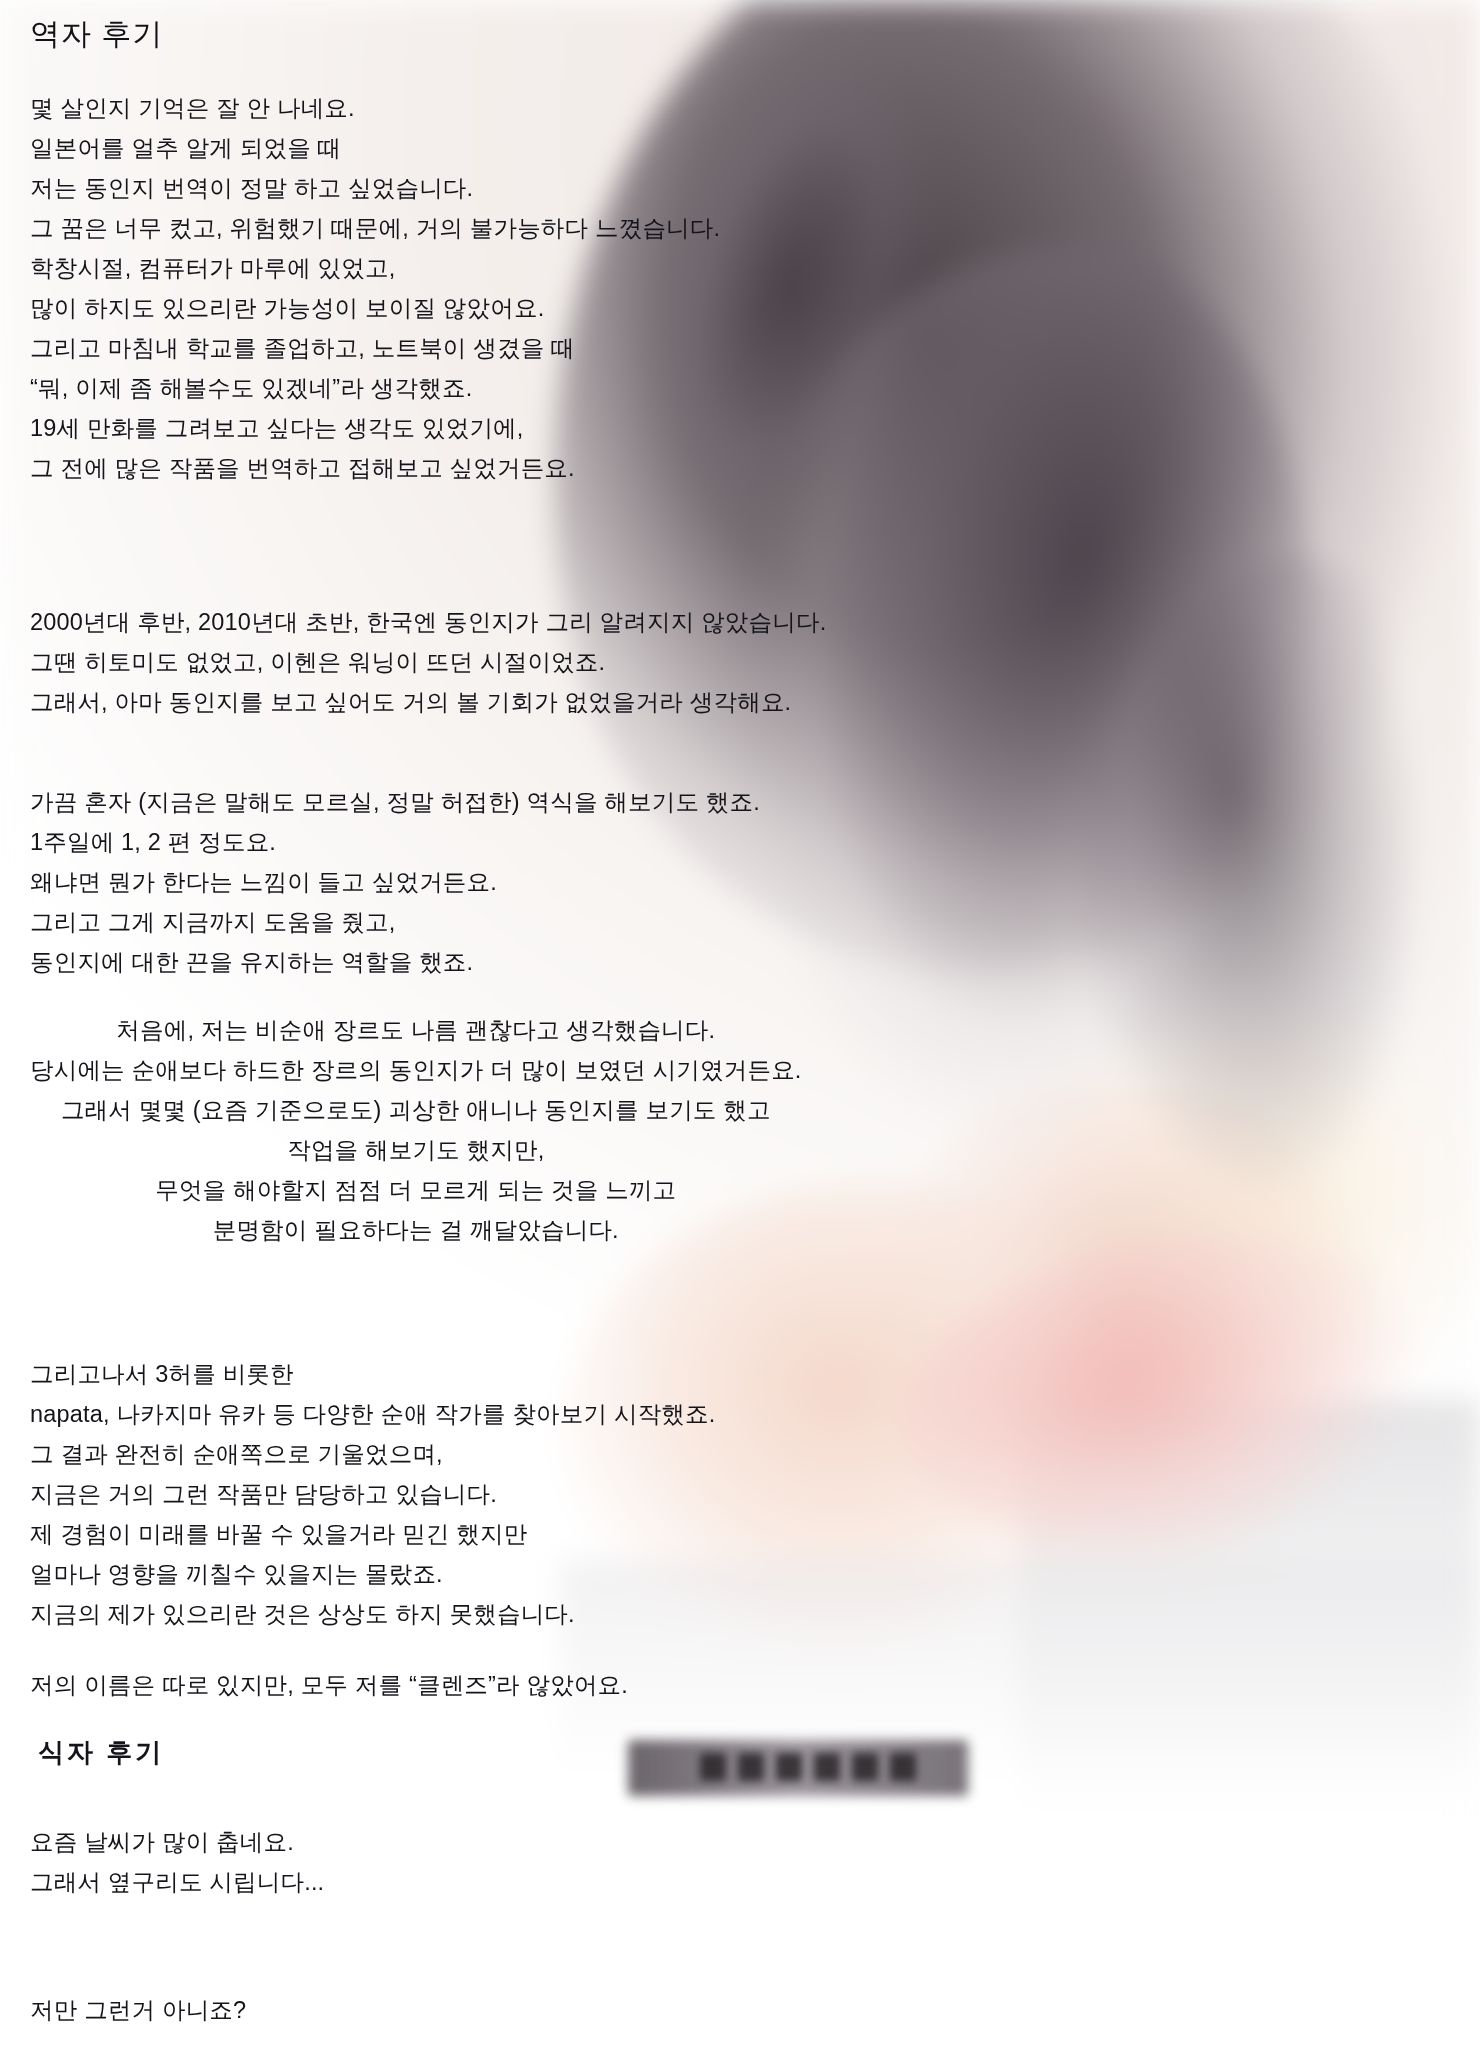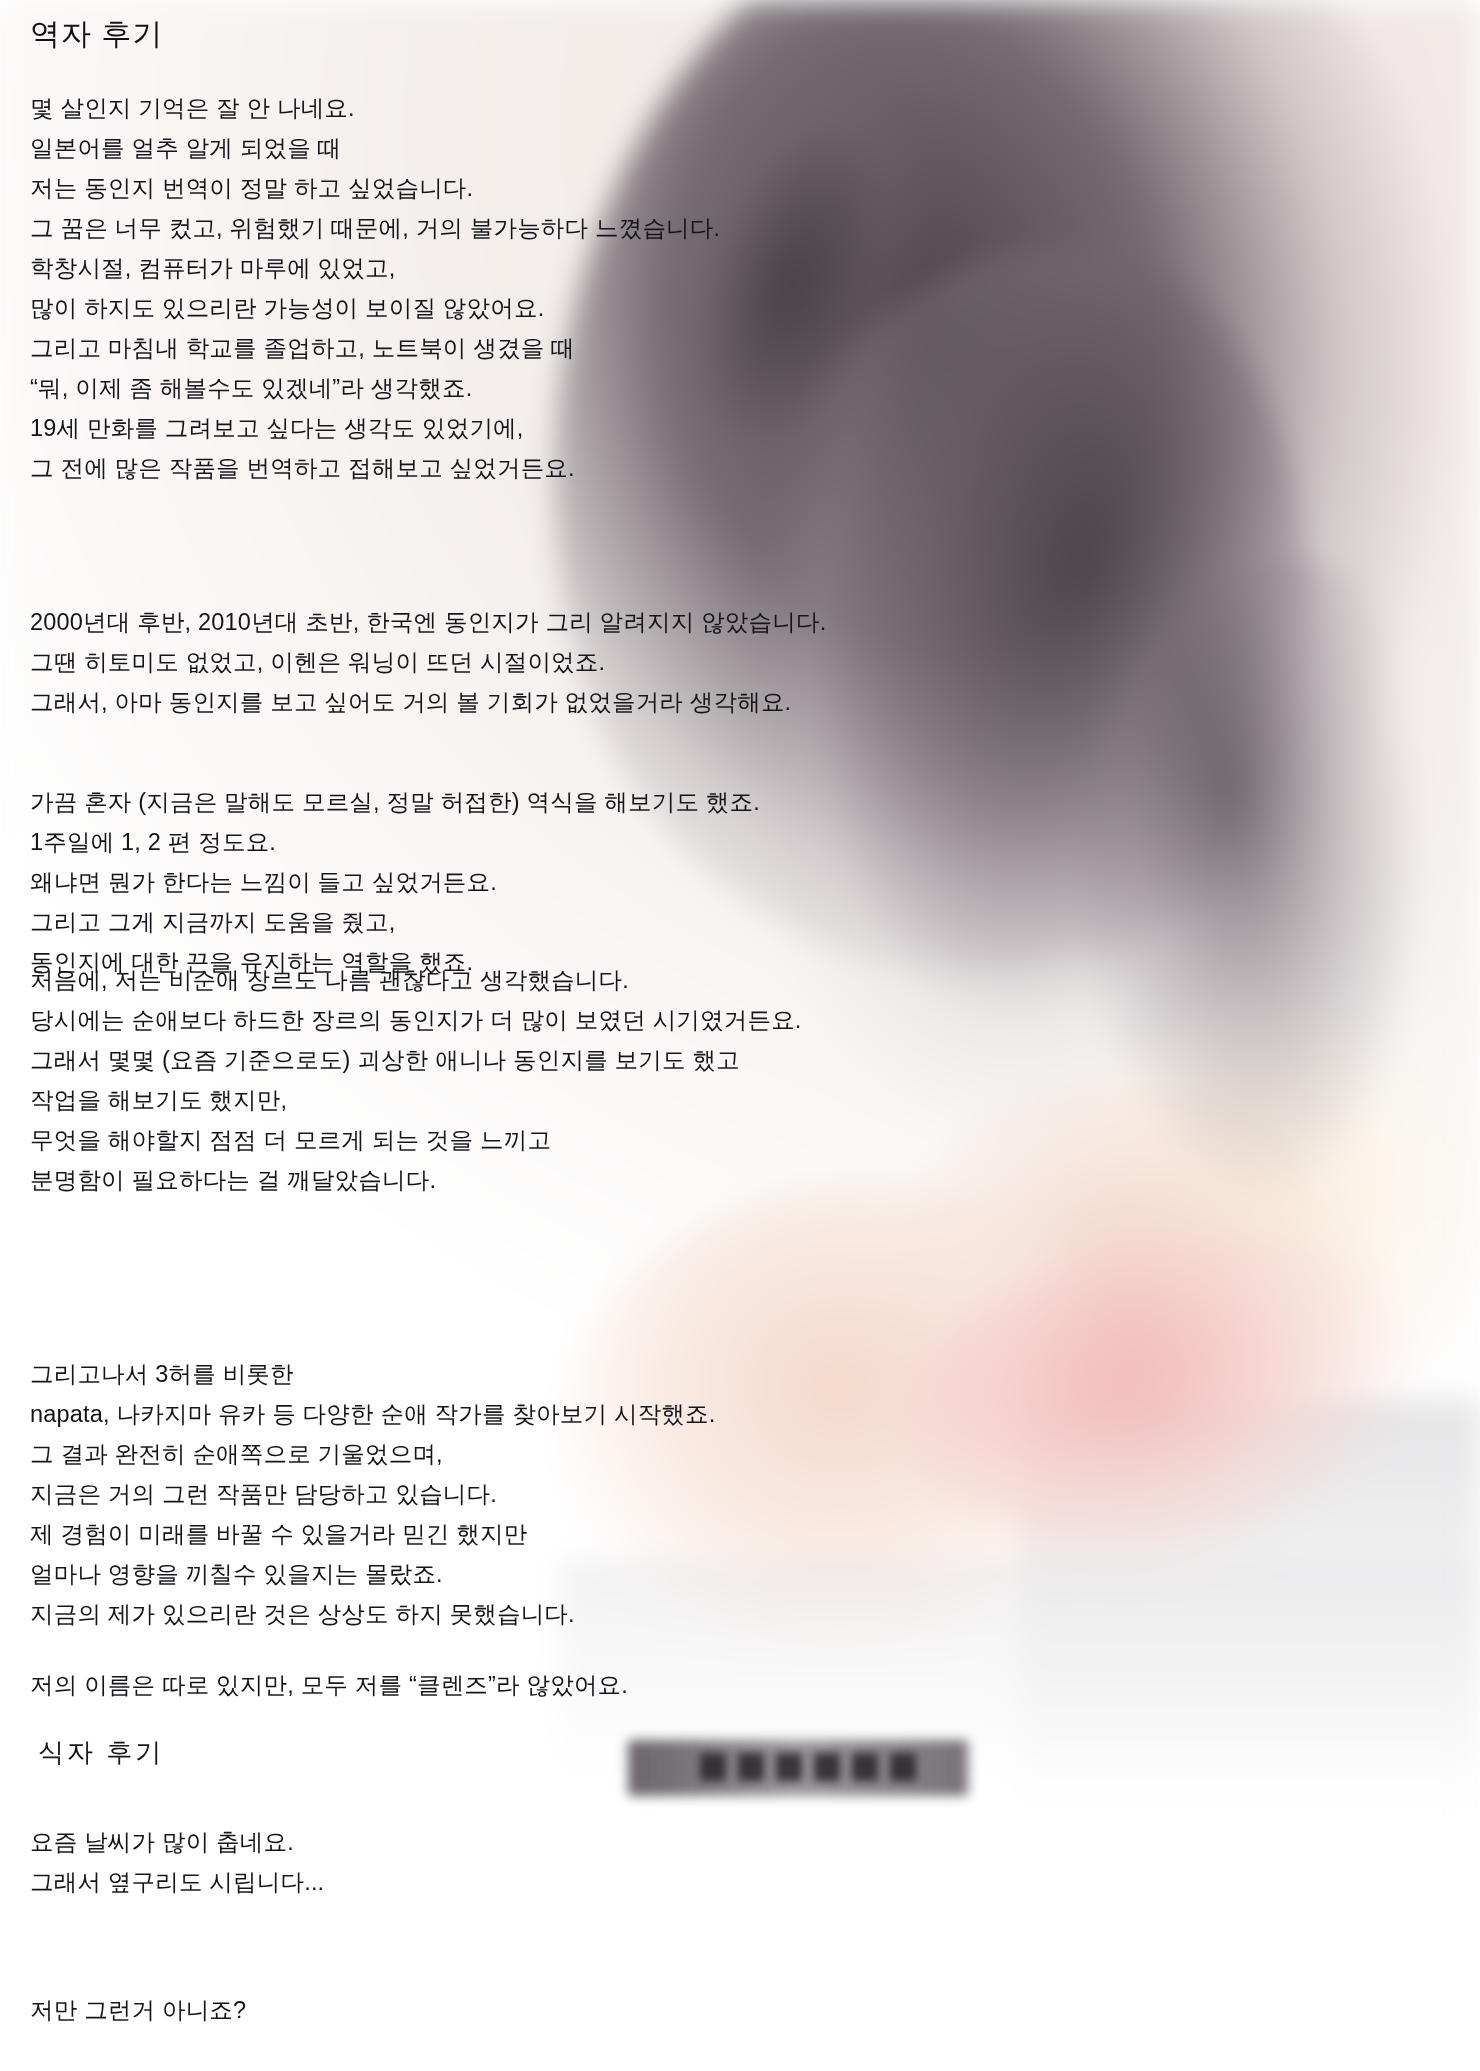--- a/index.html
+++ b/index.html
@@ -153,29 +153,30 @@
     left: 30px;
     font-size: 23.5px;
     line-height: 40px;
     color: #14141a;
     white-space: pre-line;
     letter-spacing: 0.2px;
   }
   #p1 { top: 88px; }
   #p2 { top: 578px; margin-top: 24px; }
   #p3 { top: 758px; margin-top: 24px; }
-  #p4 { top: 960px; }
+  #p4 { top: 1010px; text-align: center; }
   #p5 { top: 1354px; }
   #p6 { top: 1665px; }
   .sub-title {
     position: absolute;
     left: 38px; top: 1735px;
     font-size: 26px;
     color: #14141a;
     letter-spacing: 3px;
+    font-weight: bold;
   }
   #p7 { top: 1822px; }
   #p8 { top: 1990px; }
 </style>
 </head>
 <body>
 
 <div class="art-layer">
   <div class="art-base"></div>
   <div class="wall-grey"></div>

